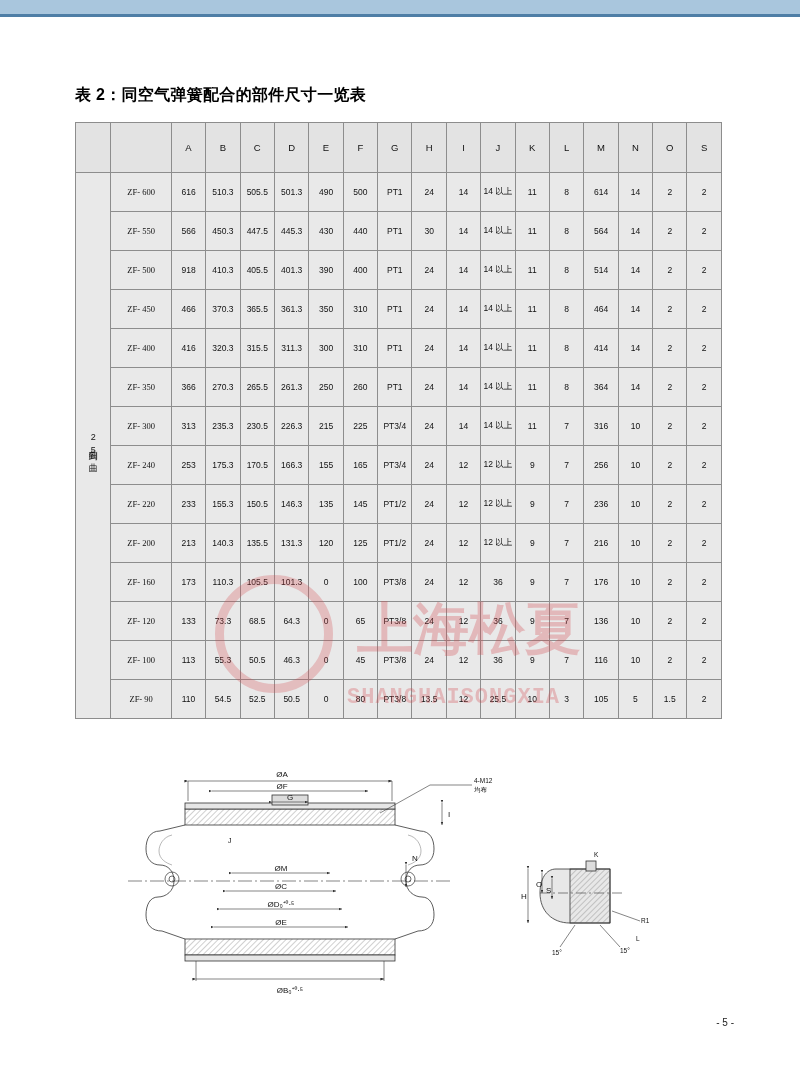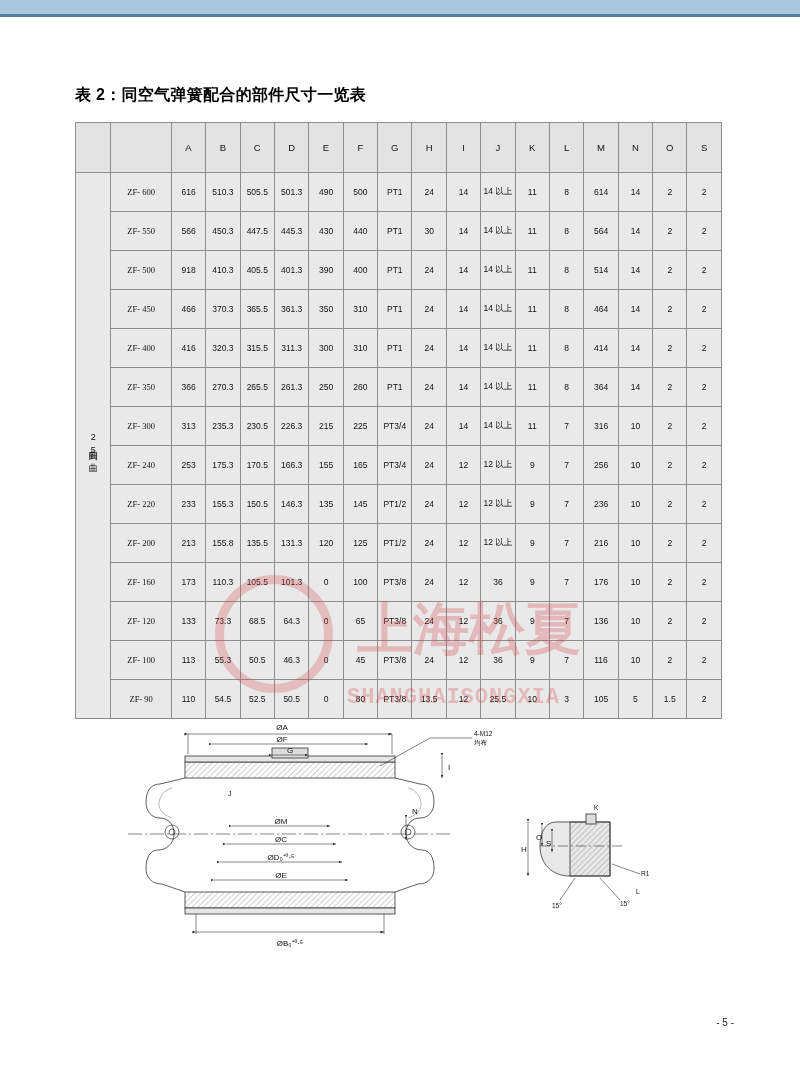--- a/index.html
+++ b/index.html
@@ -100,21 +100,21 @@
     font-family: Liberation Mono, monospace;
     font-weight: bold;
     color: #d4484e;
     letter-spacing: 1px;
     opacity: 0.6;
   }
   
   .figure {
     position: absolute;
     left: 0px;
-    top: 714px;
+    top: 761px;
     width: 692px;
     height: 250px;
   }
   .figure svg { display: block; }
   .page-num {
     position: absolute;
     right: 66px;
     bottom: 57px;
     font-size: 10px;
     color: #222;
@@ -341,21 +341,21 @@
           <td>9</td>
           <td>7</td>
           <td>236</td>
           <td>10</td>
           <td>2</td>
           <td>2</td>
         </tr>
         <tr>
           <td class="model-cell">ZF- 200</td>
           <td>213</td>
-          <td>155.8</td>
+          <td>140.3</td>
           <td>135.5</td>
           <td>131.3</td>
           <td>120</td>
           <td>125</td>
           <td>PT1/2</td>
           <td>24</td>
           <td>12</td>
           <td>12 以上</td>
           <td>9</td>
           <td>7</td>

